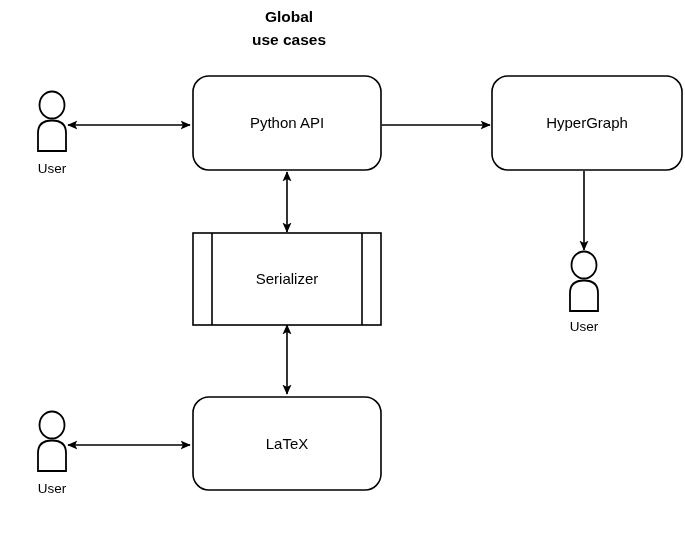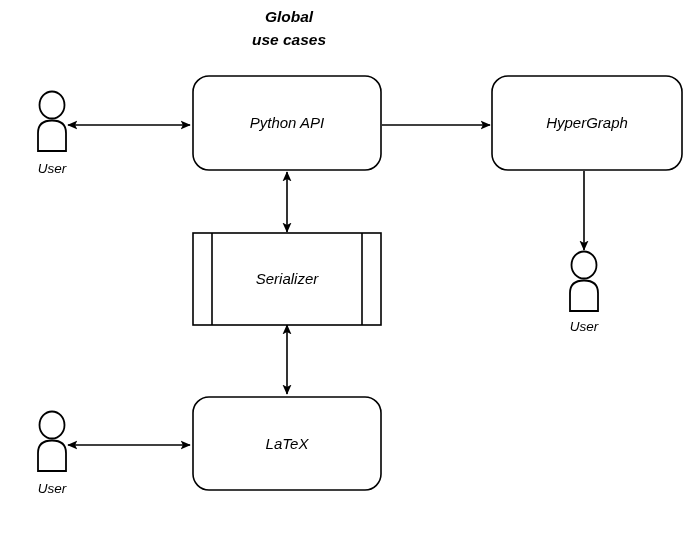--- a/index.html
+++ b/index.html
@@ -14,21 +14,20 @@
     overflow: hidden;
     font-family: "Liberation Sans", sans-serif;
     color: #000000;
   }
   #diagram-root {
     position: absolute;
     left: 0;
     top: 0;
     width: 685px;
     height: 391px;
-    font-style: italic;
   }
   svg.canvas {
     position: absolute;
     left: 0;
     top: 0;
     width: 685px;
     height: 557px;
     display: block;
   }
   .node-label {

